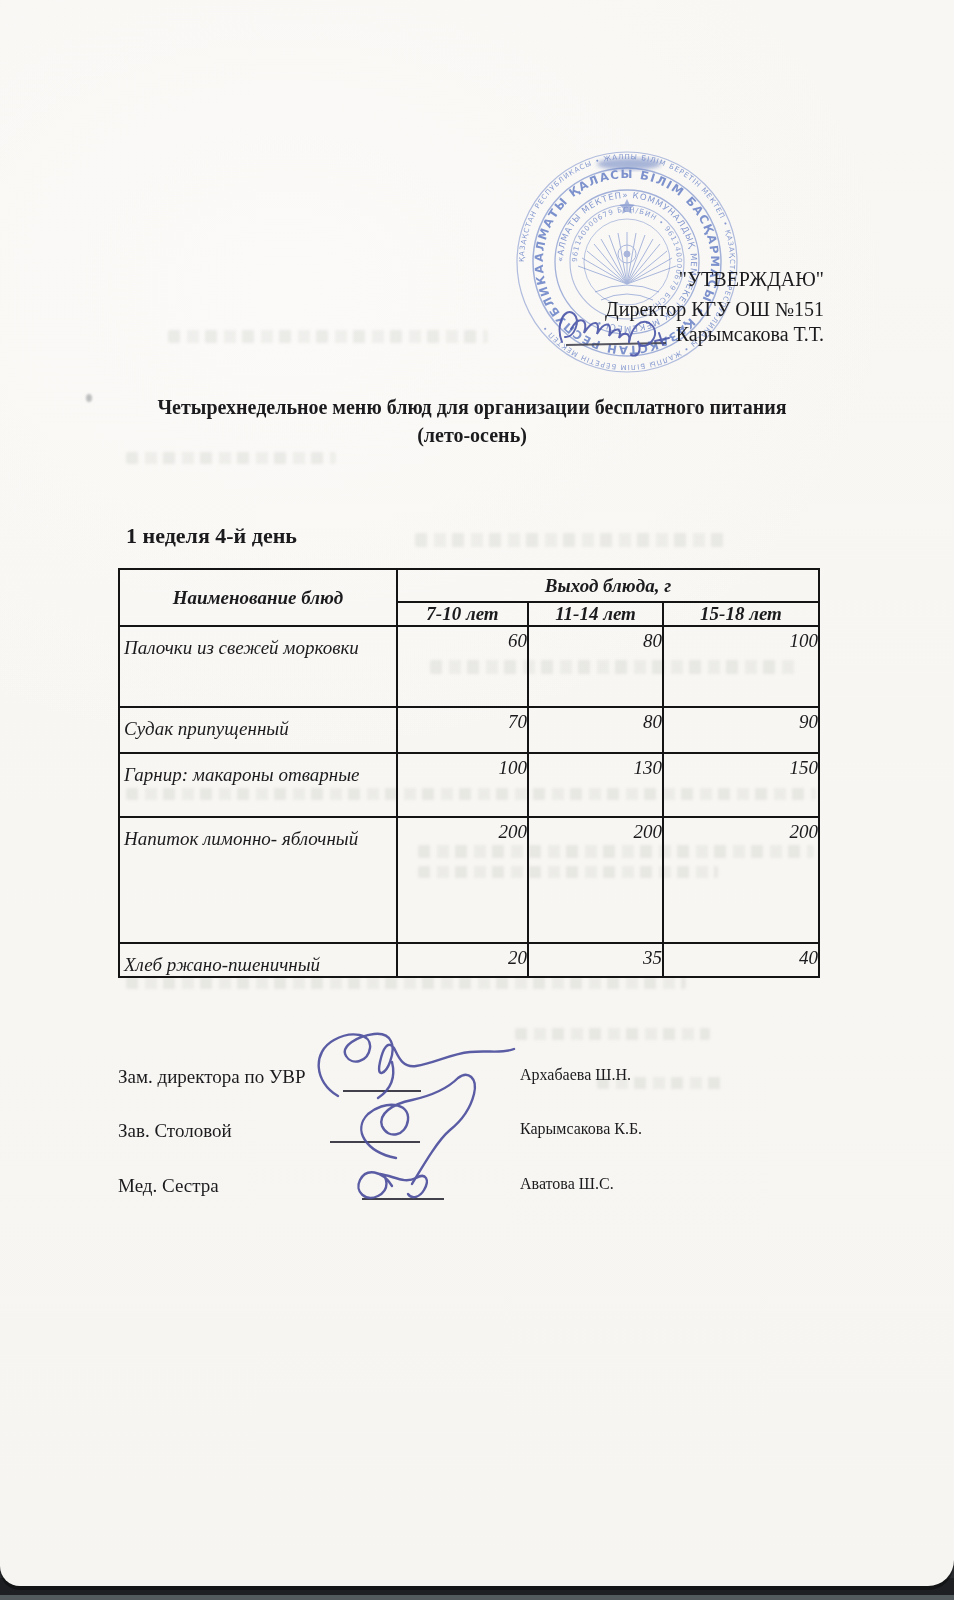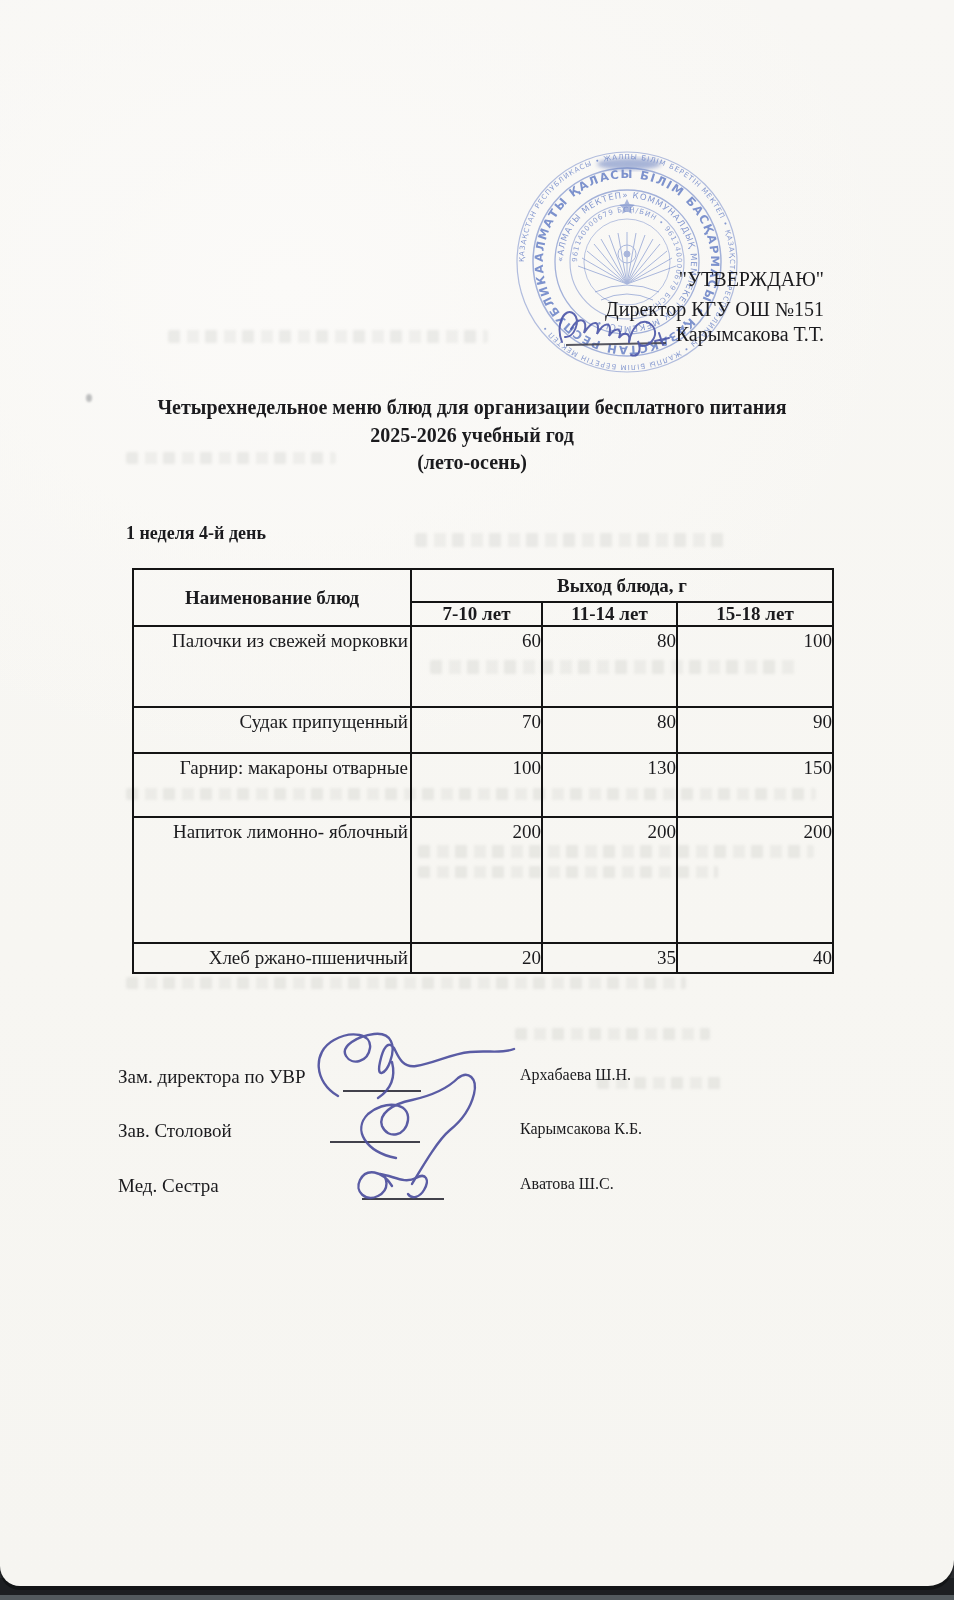--- a/index.html
+++ b/index.html
@@ -39,34 +39,35 @@
   
   .approve-line{right:130px;text-align:right;font-size:20px;white-space:nowrap;}
   .dir-underline{left:566px;top:343px;width:100px;height:2px;background:#3b3b47;
     transform:rotate(-1.2deg);opacity:.85;}
 
   
   .title{
     left:107px;top:394px;width:730px;text-align:center;
     font-weight:bold;font-size:20px;line-height:27.5px;
   }
-  .week-label{left:126px;top:523px;font-weight:bold;font-size:18px;}
+  .week-label{left:126px;top:523px;font-weight:bold;font-size:22px;}
 
   
   table.menu{
-    position:absolute;left:132px;top:568px;
+    position:absolute;left:118px;top:568px;
     border-collapse:collapse;table-layout:fixed;width:700px;
     font-size:19px;
+    font-style:italic;
   }
   table.menu td{
     border:2px solid #141414;
     padding:0;overflow:hidden;
   }
   table.menu td.hd{font-weight:bold;text-align:center;vertical-align:middle;}
-  table.menu td.name{vertical-align:top;text-align:right;padding:3px 2px 0 4px;}
+  table.menu td.name{vertical-align:top;text-align:left;padding:10px 2px 0 4px;}
   table.menu td.val{vertical-align:top;text-align:right;padding-top:3px;}
   tr.h1{height:33px;} tr.h2{height:22px;}
   tr.r0{height:81px;} tr.r1{height:46px;} tr.r2{height:64px;}
   tr.r3{height:126px;} tr.r4{height:30px;}
 
   
   .sig-role{left:118px;font-size:19px;white-space:nowrap;}
   .sig-name{left:520px;font-size:16px;white-space:nowrap;}
   .sig-line{height:2px;background:#2e2e38;opacity:.9;}
   svg{overflow:visible;}
@@ -158,21 +159,20 @@
   <svg class="abs fg" style="left:552px;top:296px;width:130px;height:64px" viewBox="0 0 130 64">
     <g stroke="#4b55a8" stroke-width="2" fill="none" stroke-linecap="round" opacity="0.9">
       <path d="M10,46 C3,28 13,10 22,18 C29,25 22,42 13,41 M19,33 C27,19 37,23 32,37 C41,23 49,24 45,38 C53,24 61,26 57,40 C63,31 71,31 67,42 C72,35 79,37 77,46"></path>
       <path d="M77,46 C80,30 89,23 97,27 C104,31 105,39 100,45 C95,51 87,52 86,45 C90,56 86,61 79,59"></path>
       <path d="M103,45 L117,42 M107,37 L111,49"></path>
     </g>
   </svg>
 
   <div class="abs title">
     <div>Четырехнедельное меню блюд для организации бесплатного питания</div>
-    <div>2025-2026 учебный год</div>
     <div>(лето-осень)</div>
   </div>
 
   <div class="abs week-label">1 неделя 4-й день</div>
 
   <table class="menu">
     <colgroup>
       <col style="width:278px">
         <col style="width:131px">
         <col style="width:135px">

